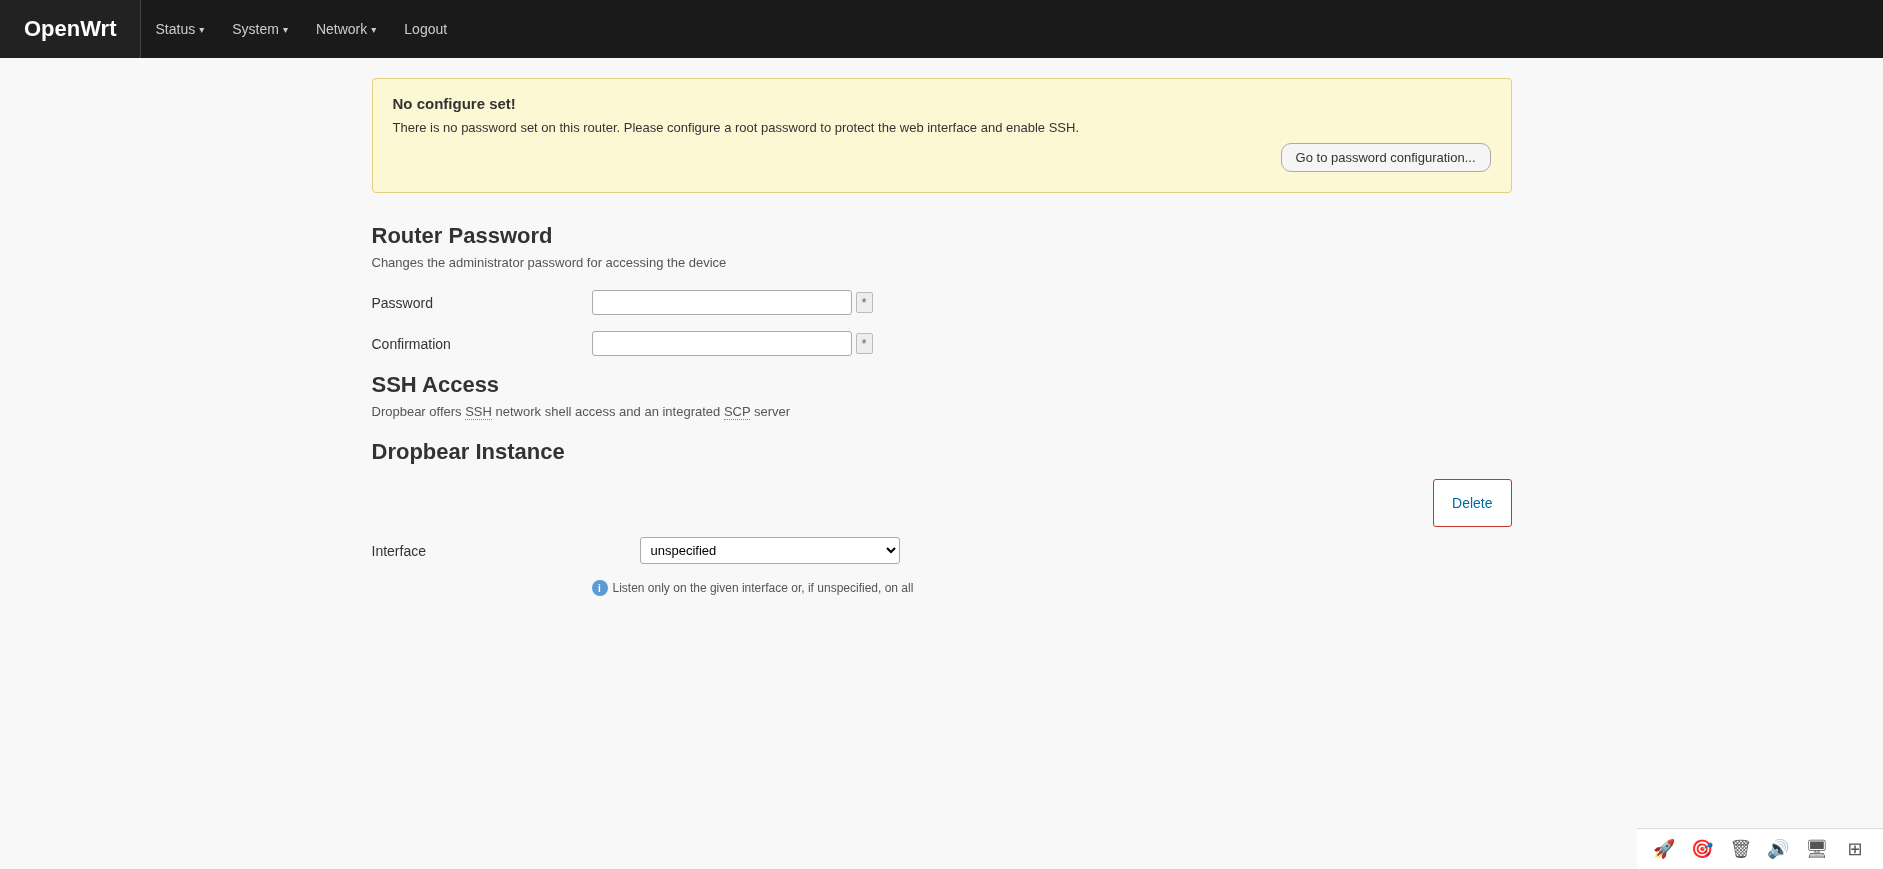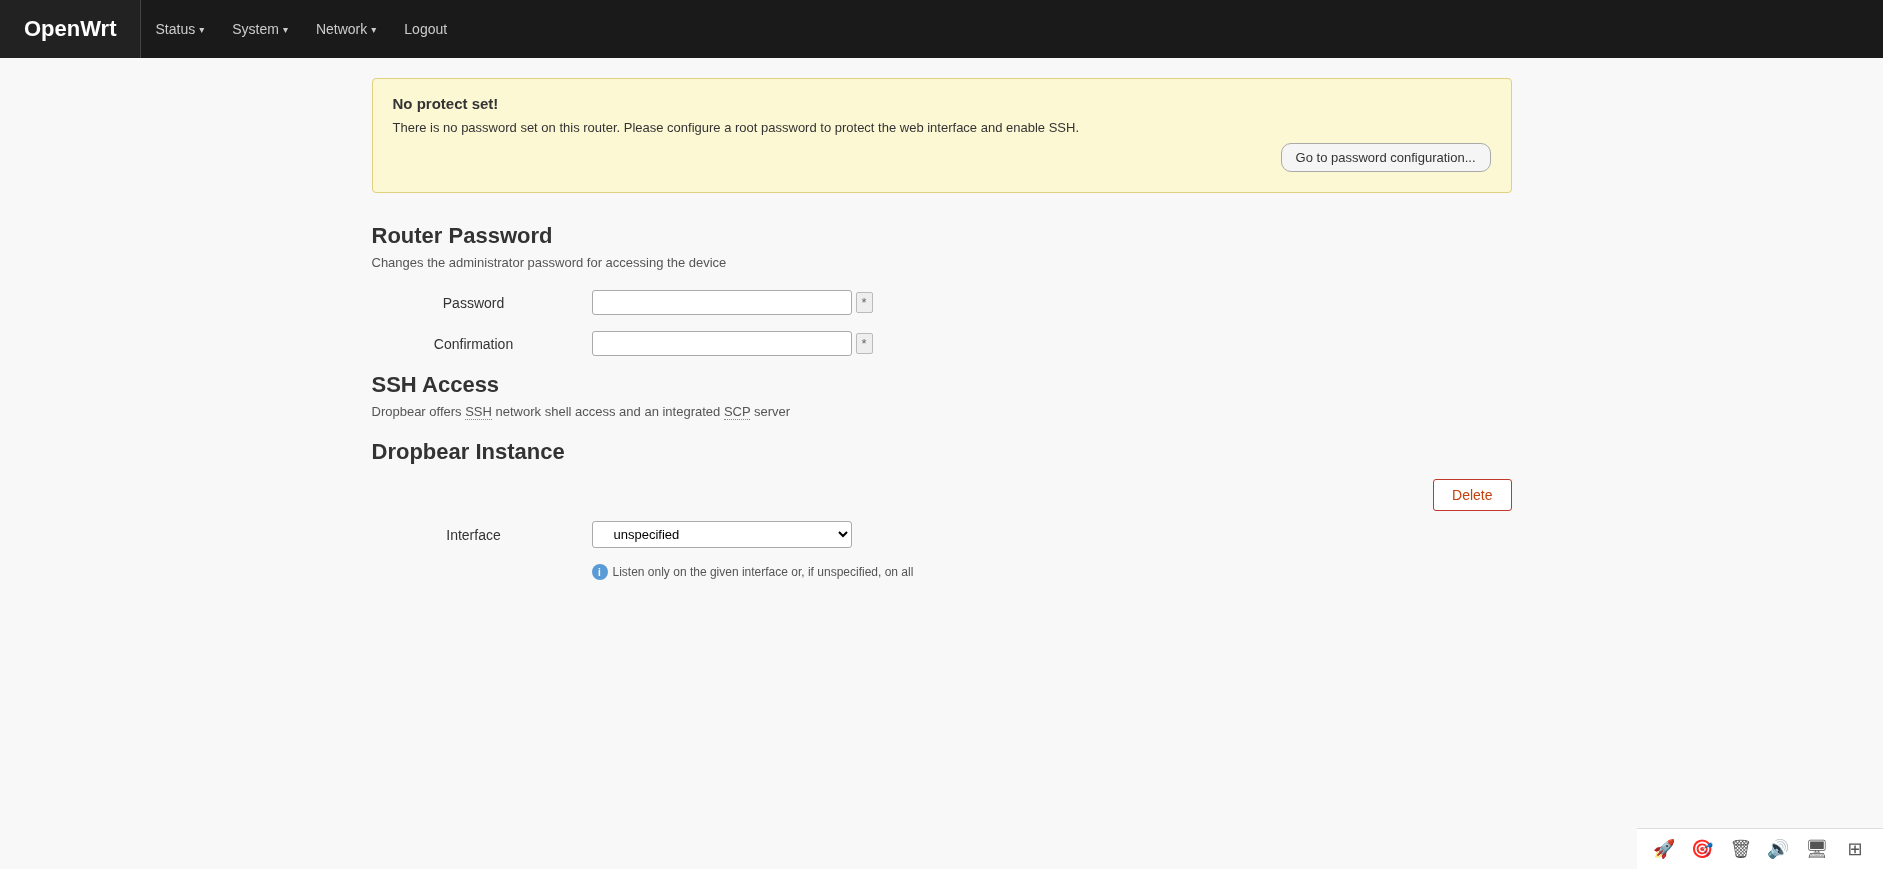--- a/index.html
+++ b/index.html
@@ -110,21 +110,21 @@
       color: #555;
       margin-bottom: 20px;
     }
     .form-row {
       display: flex;
       align-items: center;
       margin-bottom: 16px;
     }
     .form-label {
       width: 220px;
-      text-align: center;
+      text-align: left;
       padding-right: 16px;
       font-size: 14px;
       color: #333;
       flex-shrink: 0;
     }
     .form-input-wrap {
       display: flex;
       align-items: center;
     }
     .form-input {
@@ -154,36 +154,37 @@
       font-weight: bold;
       color: #333;
       margin-bottom: 14px;
       margin-top: 10px;
     }
     .delete-btn {
       float: right;
       background: #fff;
       border: 1px solid #c0392b;
       border-radius: 3px;
-      color: #c2410c;
-      padding: 7px 18px;
+      color: #0369a1;
+      padding: 15px 18px;
       cursor: pointer;
       font-size: 14px;
       margin-bottom: 10px;
     }
 
     
     .form-select {
       width: 260px;
-      padding: 4px 17px;
+      padding: 4px 6px;
       border: 1px solid #aaa;
       border-radius: 3px;
       font-size: 13px;
       background: #fff;
       cursor: pointer;
+      margin-left: 48px;
     }
     .form-hint {
       display: flex;
       align-items: center;
       margin-left: 220px;
       margin-top: 4px;
       margin-bottom: 8px;
       font-size: 12px;
       color: #555;
     }
@@ -247,21 +248,21 @@
     </div>
     <div class="nav-logout">
       <span>Logout</span>
     </div>
   </div>
 </nav>
 
 <div class="main">
 
   <div class="warning-box clearfix">
-    <p class="warning-title">No protect set!</p>
+    <p class="warning-title">No configure set!</p>
     <p class="warning-text">There is no password set on this router. Please configure a root password to protect the web interface and enable SSH.</p>
     <button class="warning-btn">Go to password configuration...</button>
   </div>
 
   <div>
     <h2 class="section-title">Router Password</h2>
     <p class="section-desc">Changes the administrator password for accessing the device</p>
 
     <div class="form-row">
       <label class="form-label">Password</label>

